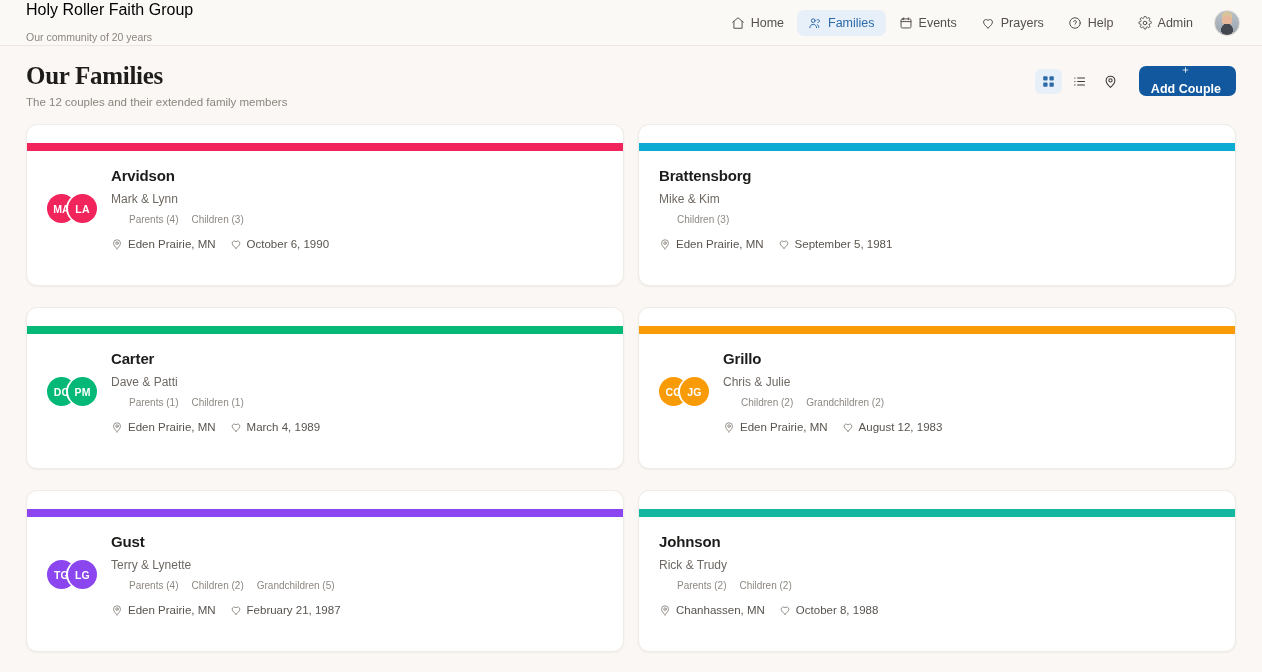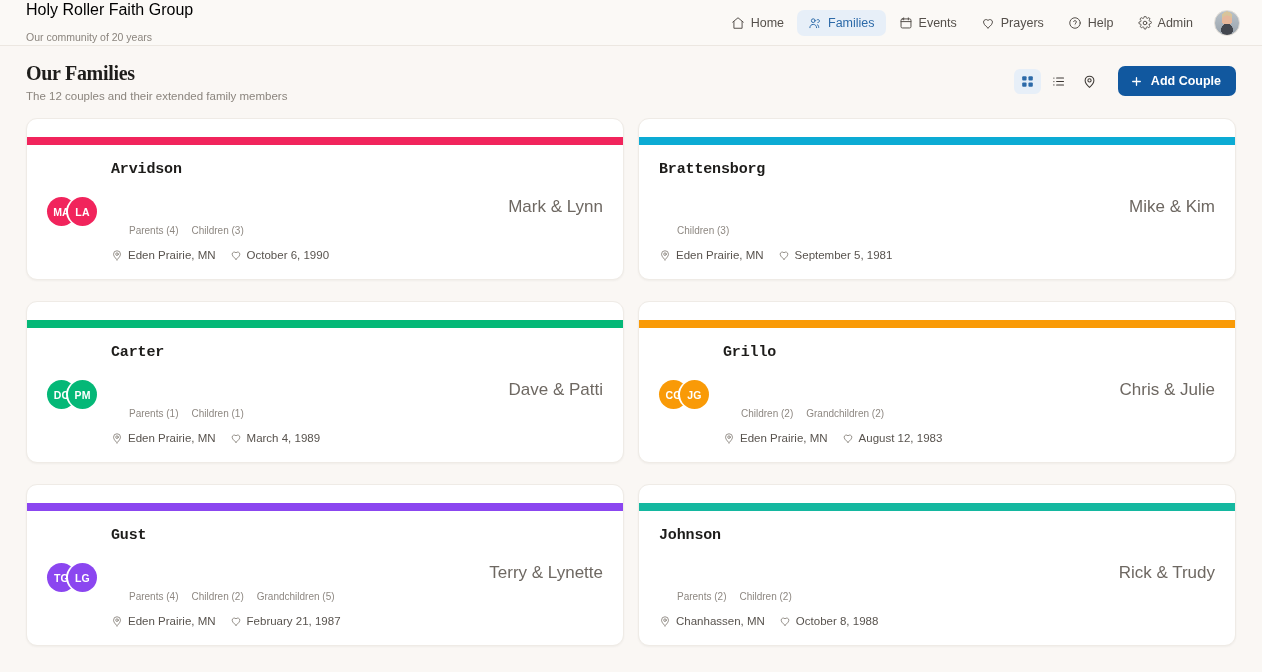--- a/index.html
+++ b/index.html
@@ -60,21 +60,21 @@
 
   
   .page-head {
     padding: 16px 26px 0 26px;
     display: flex;
     align-items: flex-start;
   }
   .page-title {
     font-family: "Liberation Serif", serif;
     font-weight: 700;
-    font-size: 20px;
+    font-size: 25px;
     color: #1e1d1b;
     letter-spacing: -0.3px;
     line-height: 1.12;
   }
   .page-sub { font-size: 11.5px; color: #8b857e; margin-top: 6px; }
 
   .head-tools { margin-left: auto; display: flex; align-items: center; gap: 4px; padding-top: 4px; }
   .view-btn {
     width: 27px; height: 25px;
     border-radius: 6px;
@@ -90,20 +90,21 @@
     background: #11589f;
     color: #fff;
     border: none;
     border-radius: 7px;
     padding: 0 15px 0 12px;
     display: flex; align-items: center; gap: 8px;
     font-size: 12.5px;
     font-weight: 600;
     font-family: "Liberation Sans", sans-serif;
     cursor: pointer;
+    flex-direction: column;
   }
 
   
   .grid {
     padding: 16px 26px 0 26px;
     display: grid;
     grid-template-columns: 1fr 1fr;
     gap: 21px 14px;
   }
   .card {
@@ -129,23 +130,22 @@
     letter-spacing: .2px;
   }
   .ava.second { margin-left: -8px; box-shadow: -2px 0 0 0 #fff; }
 
   .fam-name {
     font-size: 15px;
     font-weight: 700;
     color: #1d1c1a;
     letter-spacing: -0.15px;
     line-height: 1.1;
-    font-family: Liberation Mono, monospace;
-  }
-  .fam-couple { font-size: 17px; color: #6e6862; margin-top: 18px; text-align: right; }
+  }
+  .fam-couple { font-size: 12px; color: #6e6862; margin-top: 7px; }
   .tags { display: flex; gap: 13px; margin-top: 8px; padding-left: 18px; }
   .tag { font-size: 10px; color: #8e8882; }
   .meta { display: flex; gap: 14px; margin-top: 13px; align-items: center; }
   .meta-item { display: flex; align-items: center; gap: 5px; font-size: 11.5px; color: #58534e; }
   .meta-item svg { flex: 0 0 auto; color: #7d7770; }
 </style>
 </head>
 <body>
 
 <div class="topbar">

